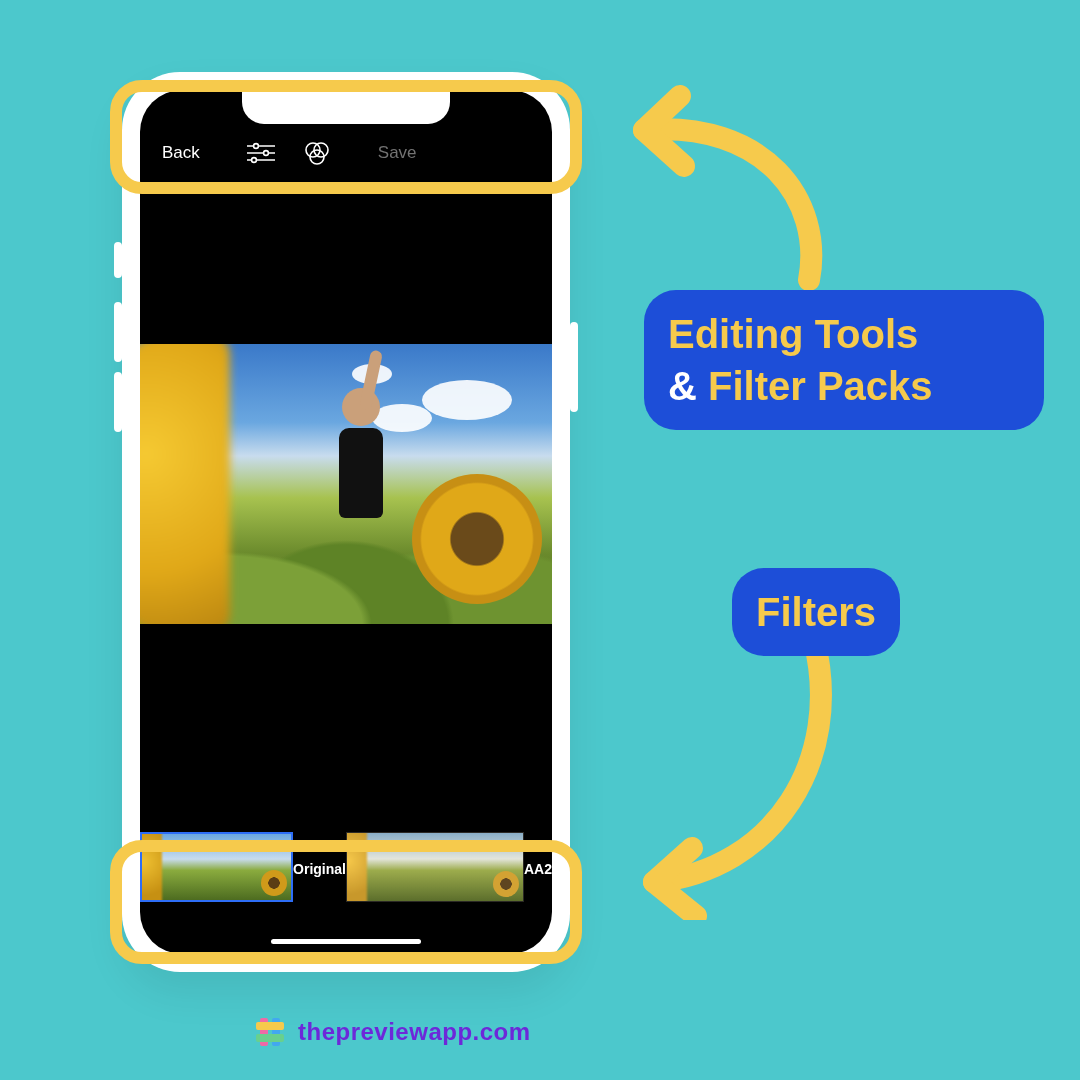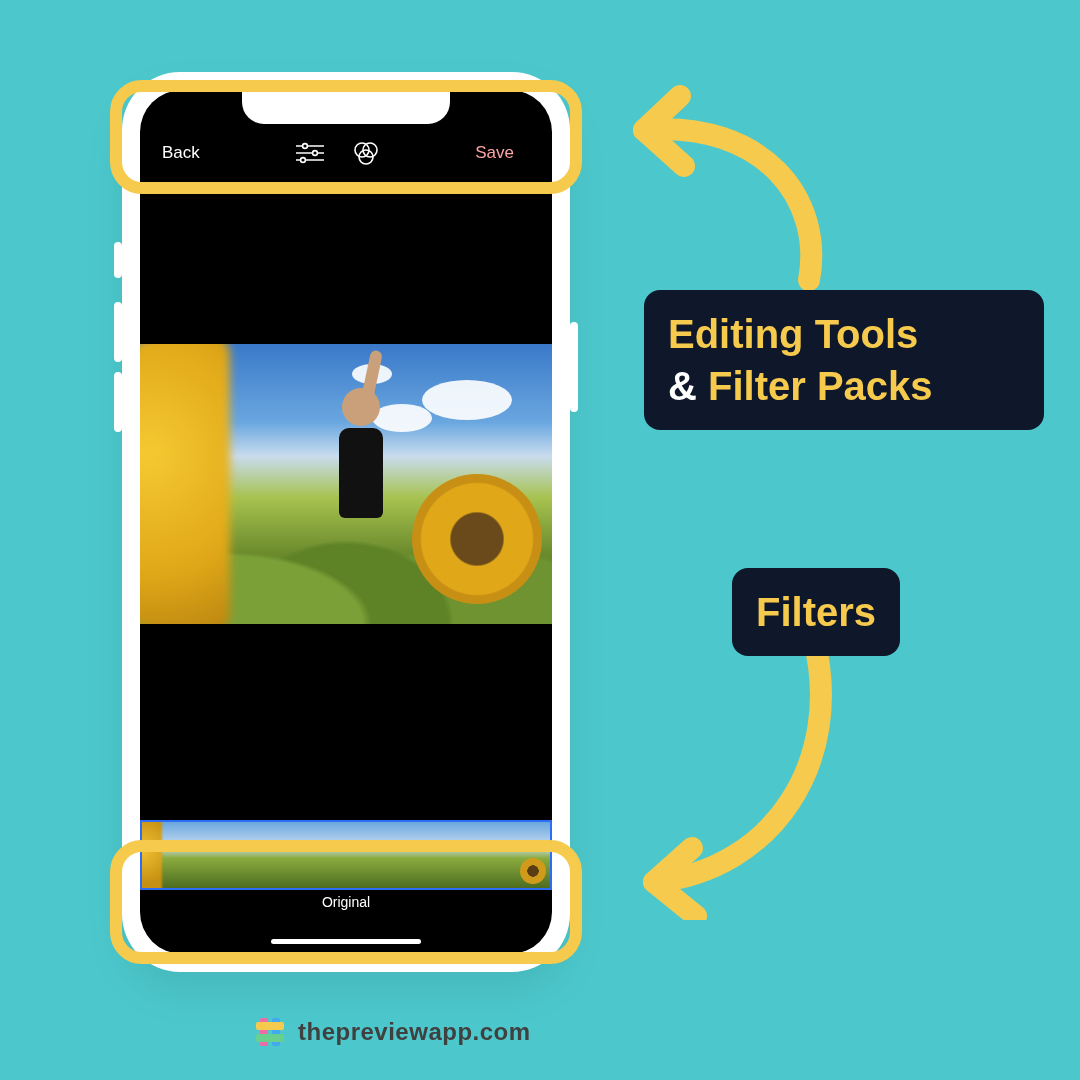--- a/index.html
+++ b/index.html
@@ -48,28 +48,27 @@
   border-bottom-right-radius: 22px;
 }
 
 .navbar {
   position: absolute;
   top: 42px;
   left: 0; right: 16px;
   height: 42px;
   display: flex;
   align-items: center;
-  justify-content: space-between;
   padding: 0 22px;
   color: #fff;
   font-size: 17px;
   gap: 47px;
 }
 .nav-center { display:flex; gap:28px; align-items:center; }
-.save { color:#fca5a5; }
+.save { color:#737373; }
 .sliders-icon svg, .filters-icon svg { display:block; }
 
 .photo {
   position: absolute;
   top: 254px;
   left: 0; right: 0;
   height: 280px;
   background: linear-gradient(to bottom, #3a79c9 0%, #6aa7e0 28%, #c8dcee 40%, #a7c24f 55%, #6a8a2c 75%, #4d6c20 100%);
   overflow: hidden;
 }
@@ -92,22 +91,23 @@
 .strip {
   position: absolute;
   left: 0; right: 0;
   bottom: 40px;
   height: 94px;
   display: flex;
 }
 .thumb {
   flex: 1;
   display: flex;
-  flex-direction: column;
+  flex-direction: row;
   align-items: center;
+  font-weight: bold;
 }
 .t-img {
   width: 100%;
   height: 70px;
   border: 1px solid #222;
   background: linear-gradient(to bottom, #6aa7e0 0%, #c8dcee 38%, #8aab3e 55%, #4d6c20 100%);
   position: relative;
   overflow: hidden;
 }
 .t-img::before{content:"";position:absolute;left:-8px;top:-2px;width:28px;height:74px;background:radial-gradient(circle at 30% 40%, #f0c233 0%, #c69012 70%);filter:blur(1px);}
@@ -123,22 +123,22 @@
   border: 12px solid #f6ca4c;
   border-radius: 32px;
   pointer-events: none;
 }
 .hl-top { left:110px; top:80px; width:472px; height:114px; }
 .hl-bot { left:110px; top:840px; width:472px; height:124px; }
 
 
 .callout {
   position: absolute;
-  background: #0f172a;
-  border-radius: 16px;
+  background: #1d4ed8;
+  border-radius: 32px;
   padding: 18px 24px;
   font-weight: 800;
   font-size: 40px;
   line-height: 1.3;
 }
 .callout .y { color:#f6ca4c; }
 .callout .w { color:#fff; }
 .co1 { left:644px; top:290px; width:400px; }
 .co2 { left:732px; top:532px;margin-top:36px; }
 
@@ -158,21 +158,21 @@
   width: 28px;
   height: 28px;
   position: relative;
 }
 .logo span{position:absolute;width:8px;height:28px;border-radius:2px;}
 .l1{left:4px;background:#ef6aa6;}
 .l2{left:16px;background:#42a8f0;}
 .logo span.h{width:28px;height:8px;}
 .l3{top:4px;background:#f6ca4c;}
 .l4{top:16px;background:#68d08e;}
-.footer-text{color:#404040;font-size:24px;font-weight:700;letter-spacing:.5px;}
+.footer-text{color:#6d28d9;font-size:24px;font-weight:700;letter-spacing:.5px;}
 
 
 .tint1 .t-img{filter:sepia(.2) saturate(1.1);}
 .tint2 .t-img{filter:sepia(.35) saturate(1.2) contrast(.95);}
 .tint3 .t-img{filter:sepia(.45) saturate(.9) brightness(1.08);}
 .tint4 .t-img{filter:sepia(.5) saturate(1) brightness(1.02);}
 .tint5 .t-img{filter:saturate(1.4) contrast(1.05);}
 </style>
 </head>
 <body>
@@ -223,20 +223,24 @@
           <div class="w-body"></div>
         </div>
       <div class="sunflower-fg"></div>
     </div>
 
     <div class="strip">
       <div class="thumb sel">
         <div class="t-img"></div>
         <div class="t-lab">Original</div>
       </div>
+      <div class="thumb tint2">
+        <div class="t-img"></div>
+        <div class="t-lab">AA2</div>
+      </div>
     </div>
 
     <div class="home-ind"></div>
   </div>
 </div>
 
 <div class="hl hl-top"></div>
 <div class="hl hl-bot"></div>
 
 <svg class="arrow" style="left:584px;top:80px;width:260px;height:220px" viewBox="0 0 260 220">

